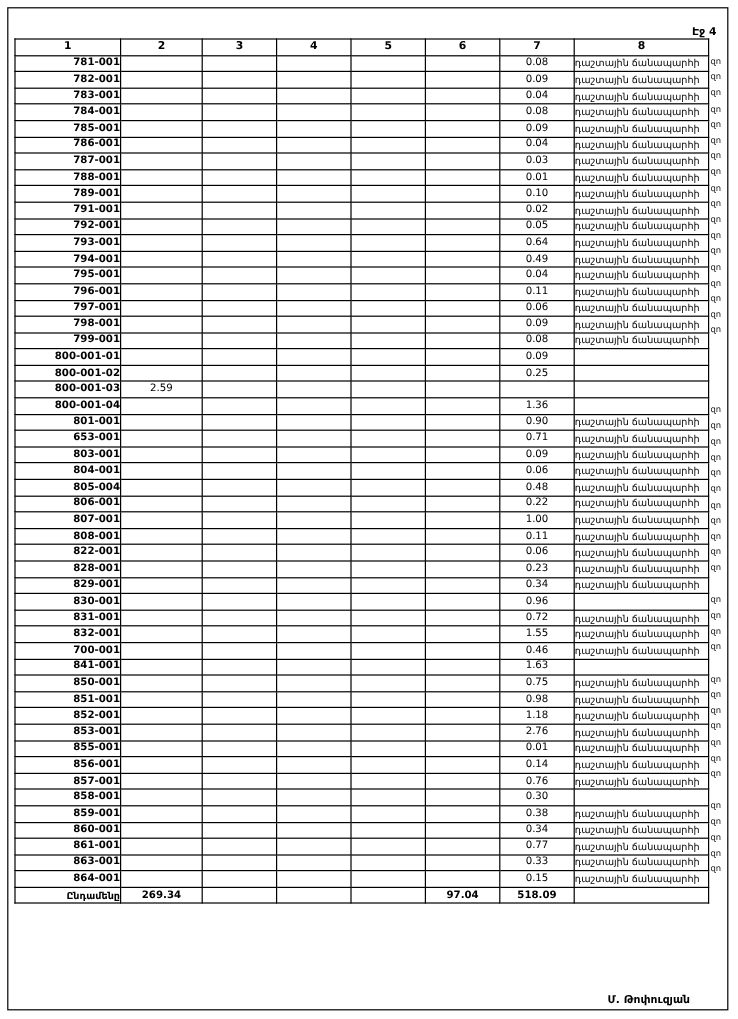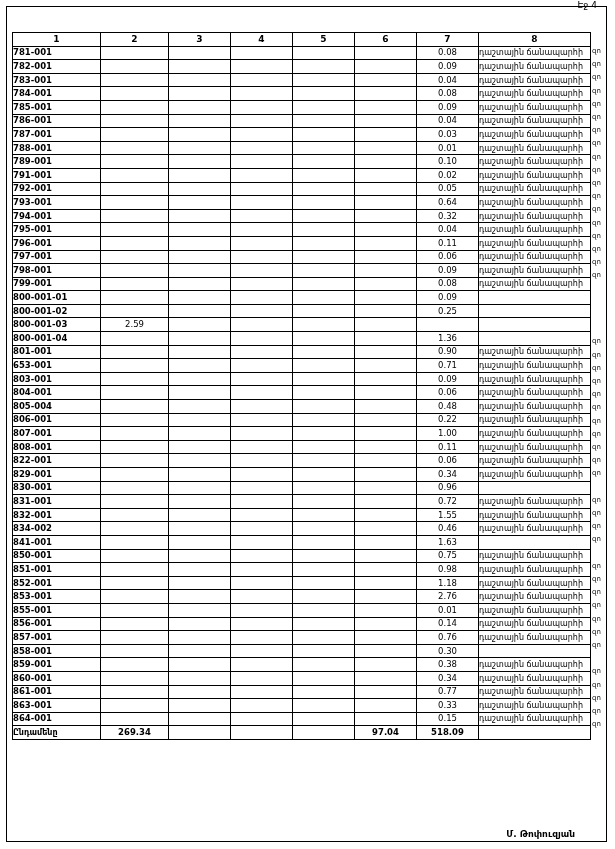--- a/index.html
+++ b/index.html
@@ -26,42 +26,43 @@
     position: absolute;
     left: 6px; top: 6px;
     width: 601px;
     height: 836px;
     border: 1px solid #000;
     box-sizing: border-box;
   }
   .page-number {
     position: absolute;
     right: 18px;
-    top: 0;
+    top: 22px;
     font-size: 9px;
     font-family: "DejaVu Sans", sans-serif;
+    font-weight: bold;
   }
   table.main {
     position: absolute;
     left: 12px;
     top: 32px;
     width: 578px;
     border-collapse: collapse;
     table-layout: fixed;
     font-size: 8px;
   }
   table.main td {
     border: 1px solid #000;
     height: 12.6px;
     padding: 0;
     line-height: 11px;
     overflow: hidden;
     white-space: nowrap;
   }
-  .c-code { text-align: left; font-weight: bold; font-size: 8.5px; font-family: "DejaVu Sans", sans-serif; }
+  .c-code { text-align: right; font-weight: bold; font-size: 8.5px; font-family: "DejaVu Sans", sans-serif; }
   .c-num  { text-align: center; font-size: 8.5px; font-family: "DejaVu Sans", sans-serif; }
   .c-txt  { text-align: left; padding-left: 2px; font-size: 8px; font-family: "DejaVu Sans", sans-serif; }
   .hdr td { font-weight: bold; text-align: center; font-size: 9px; height: 13px; font-family: "DejaVu Sans", sans-serif; }
   .total td { font-weight: bold; font-size: 8.5px; }
   .total .c-code { font-size: 8px; }
 
   .footer {
     position: absolute;
     left: 16px;
     top: 795px;
@@ -230,21 +231,21 @@
           <td class="c-num">0.64</td>
           <td class="c-txt">դաշտային ճանապարհի</td>
         </tr>
         <tr>
           <td class="c-code">794-001</td>
           <td class="c-num"></td>
           <td class="c-num"></td>
           <td class="c-num"></td>
           <td class="c-num"></td>
           <td class="c-num"></td>
-          <td class="c-num">0.32</td>
+          <td class="c-num">0.49</td>
           <td class="c-txt">դաշտային ճանապարհի</td>
         </tr>
         <tr>
           <td class="c-code">795-001</td>
           <td class="c-num"></td>
           <td class="c-num"></td>
           <td class="c-num"></td>
           <td class="c-num"></td>
           <td class="c-num"></td>
           <td class="c-num">0.04</td>
@@ -414,20 +415,30 @@
           <td class="c-code">822-001</td>
           <td class="c-num"></td>
           <td class="c-num"></td>
           <td class="c-num"></td>
           <td class="c-num"></td>
           <td class="c-num"></td>
           <td class="c-num">0.06</td>
           <td class="c-txt">դաշտային ճանապարհի</td>
         </tr>
         <tr>
+          <td class="c-code">828-001</td>
+          <td class="c-num"></td>
+          <td class="c-num"></td>
+          <td class="c-num"></td>
+          <td class="c-num"></td>
+          <td class="c-num"></td>
+          <td class="c-num">0.23</td>
+          <td class="c-txt">դաշտային ճանապարհի</td>
+        </tr>
+        <tr>
           <td class="c-code">829-001</td>
           <td class="c-num"></td>
           <td class="c-num"></td>
           <td class="c-num"></td>
           <td class="c-num"></td>
           <td class="c-num"></td>
           <td class="c-num">0.34</td>
           <td class="c-txt">դաշտային ճանապարհի</td>
         </tr>
         <tr>
@@ -454,21 +465,21 @@
           <td class="c-code">832-001</td>
           <td class="c-num"></td>
           <td class="c-num"></td>
           <td class="c-num"></td>
           <td class="c-num"></td>
           <td class="c-num"></td>
           <td class="c-num">1.55</td>
           <td class="c-txt">դաշտային ճանապարհի</td>
         </tr>
         <tr>
-          <td class="c-code">834-002</td>
+          <td class="c-code">700-001</td>
           <td class="c-num"></td>
           <td class="c-num"></td>
           <td class="c-num"></td>
           <td class="c-num"></td>
           <td class="c-num"></td>
           <td class="c-num">0.46</td>
           <td class="c-txt">դաշտային ճանապարհի</td>
         </tr>
         <tr>
           <td class="c-code">841-001</td>

